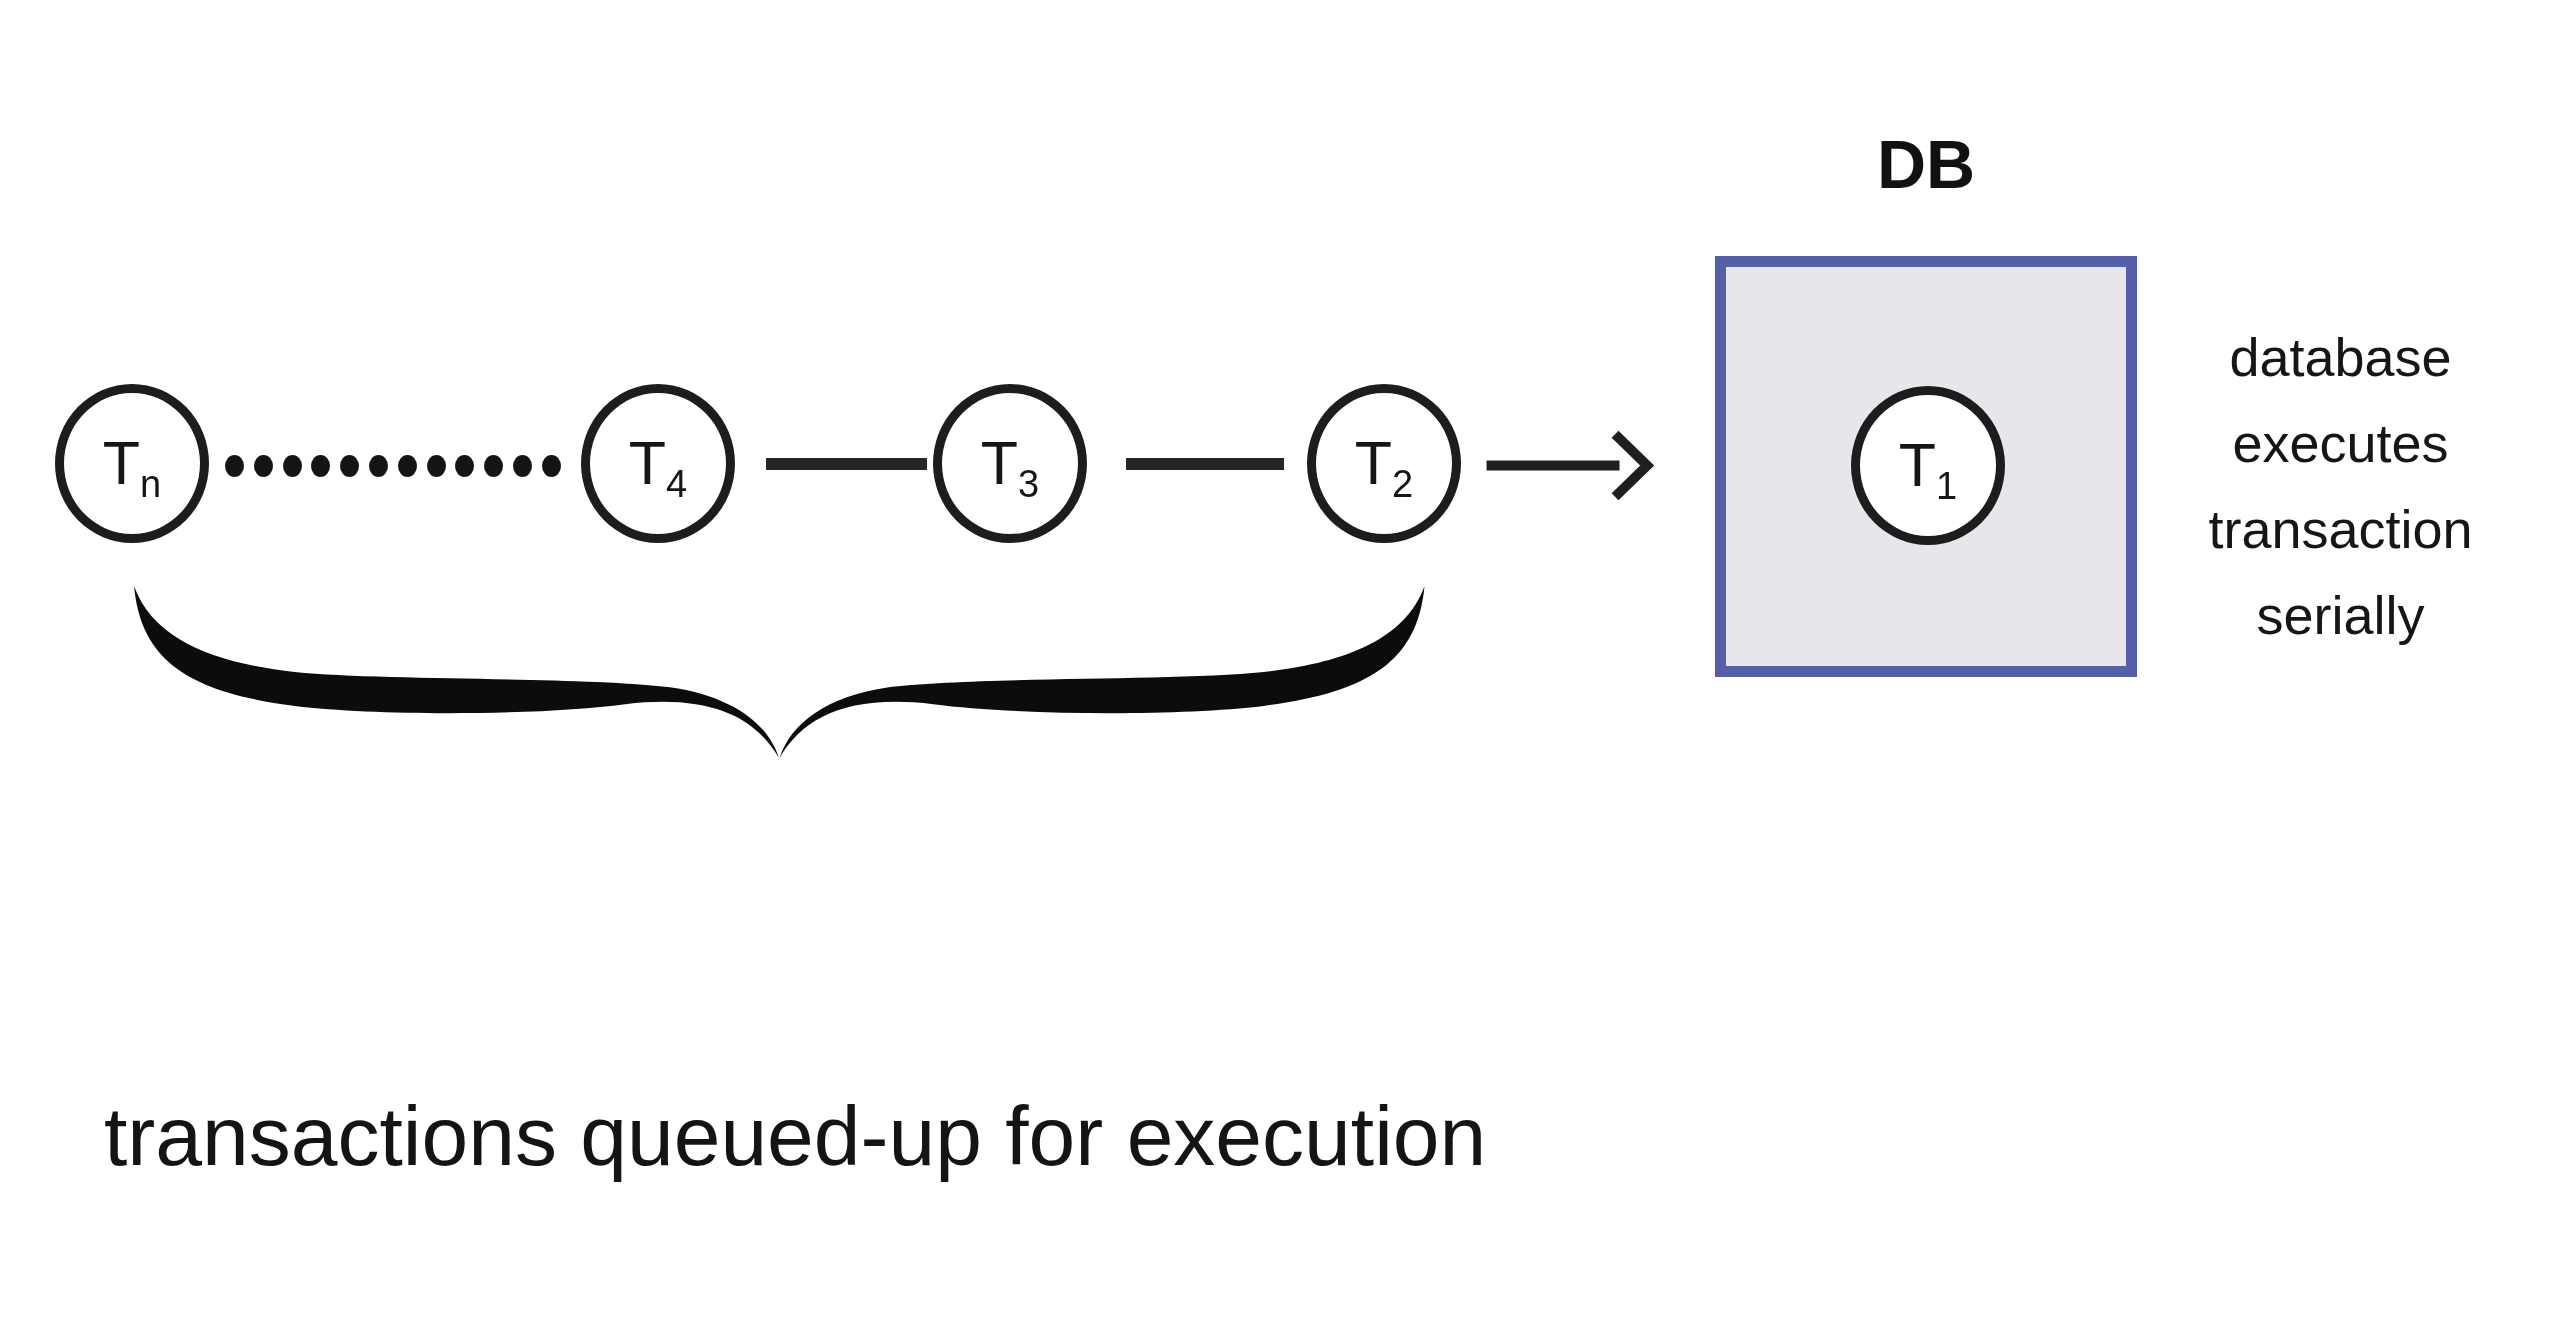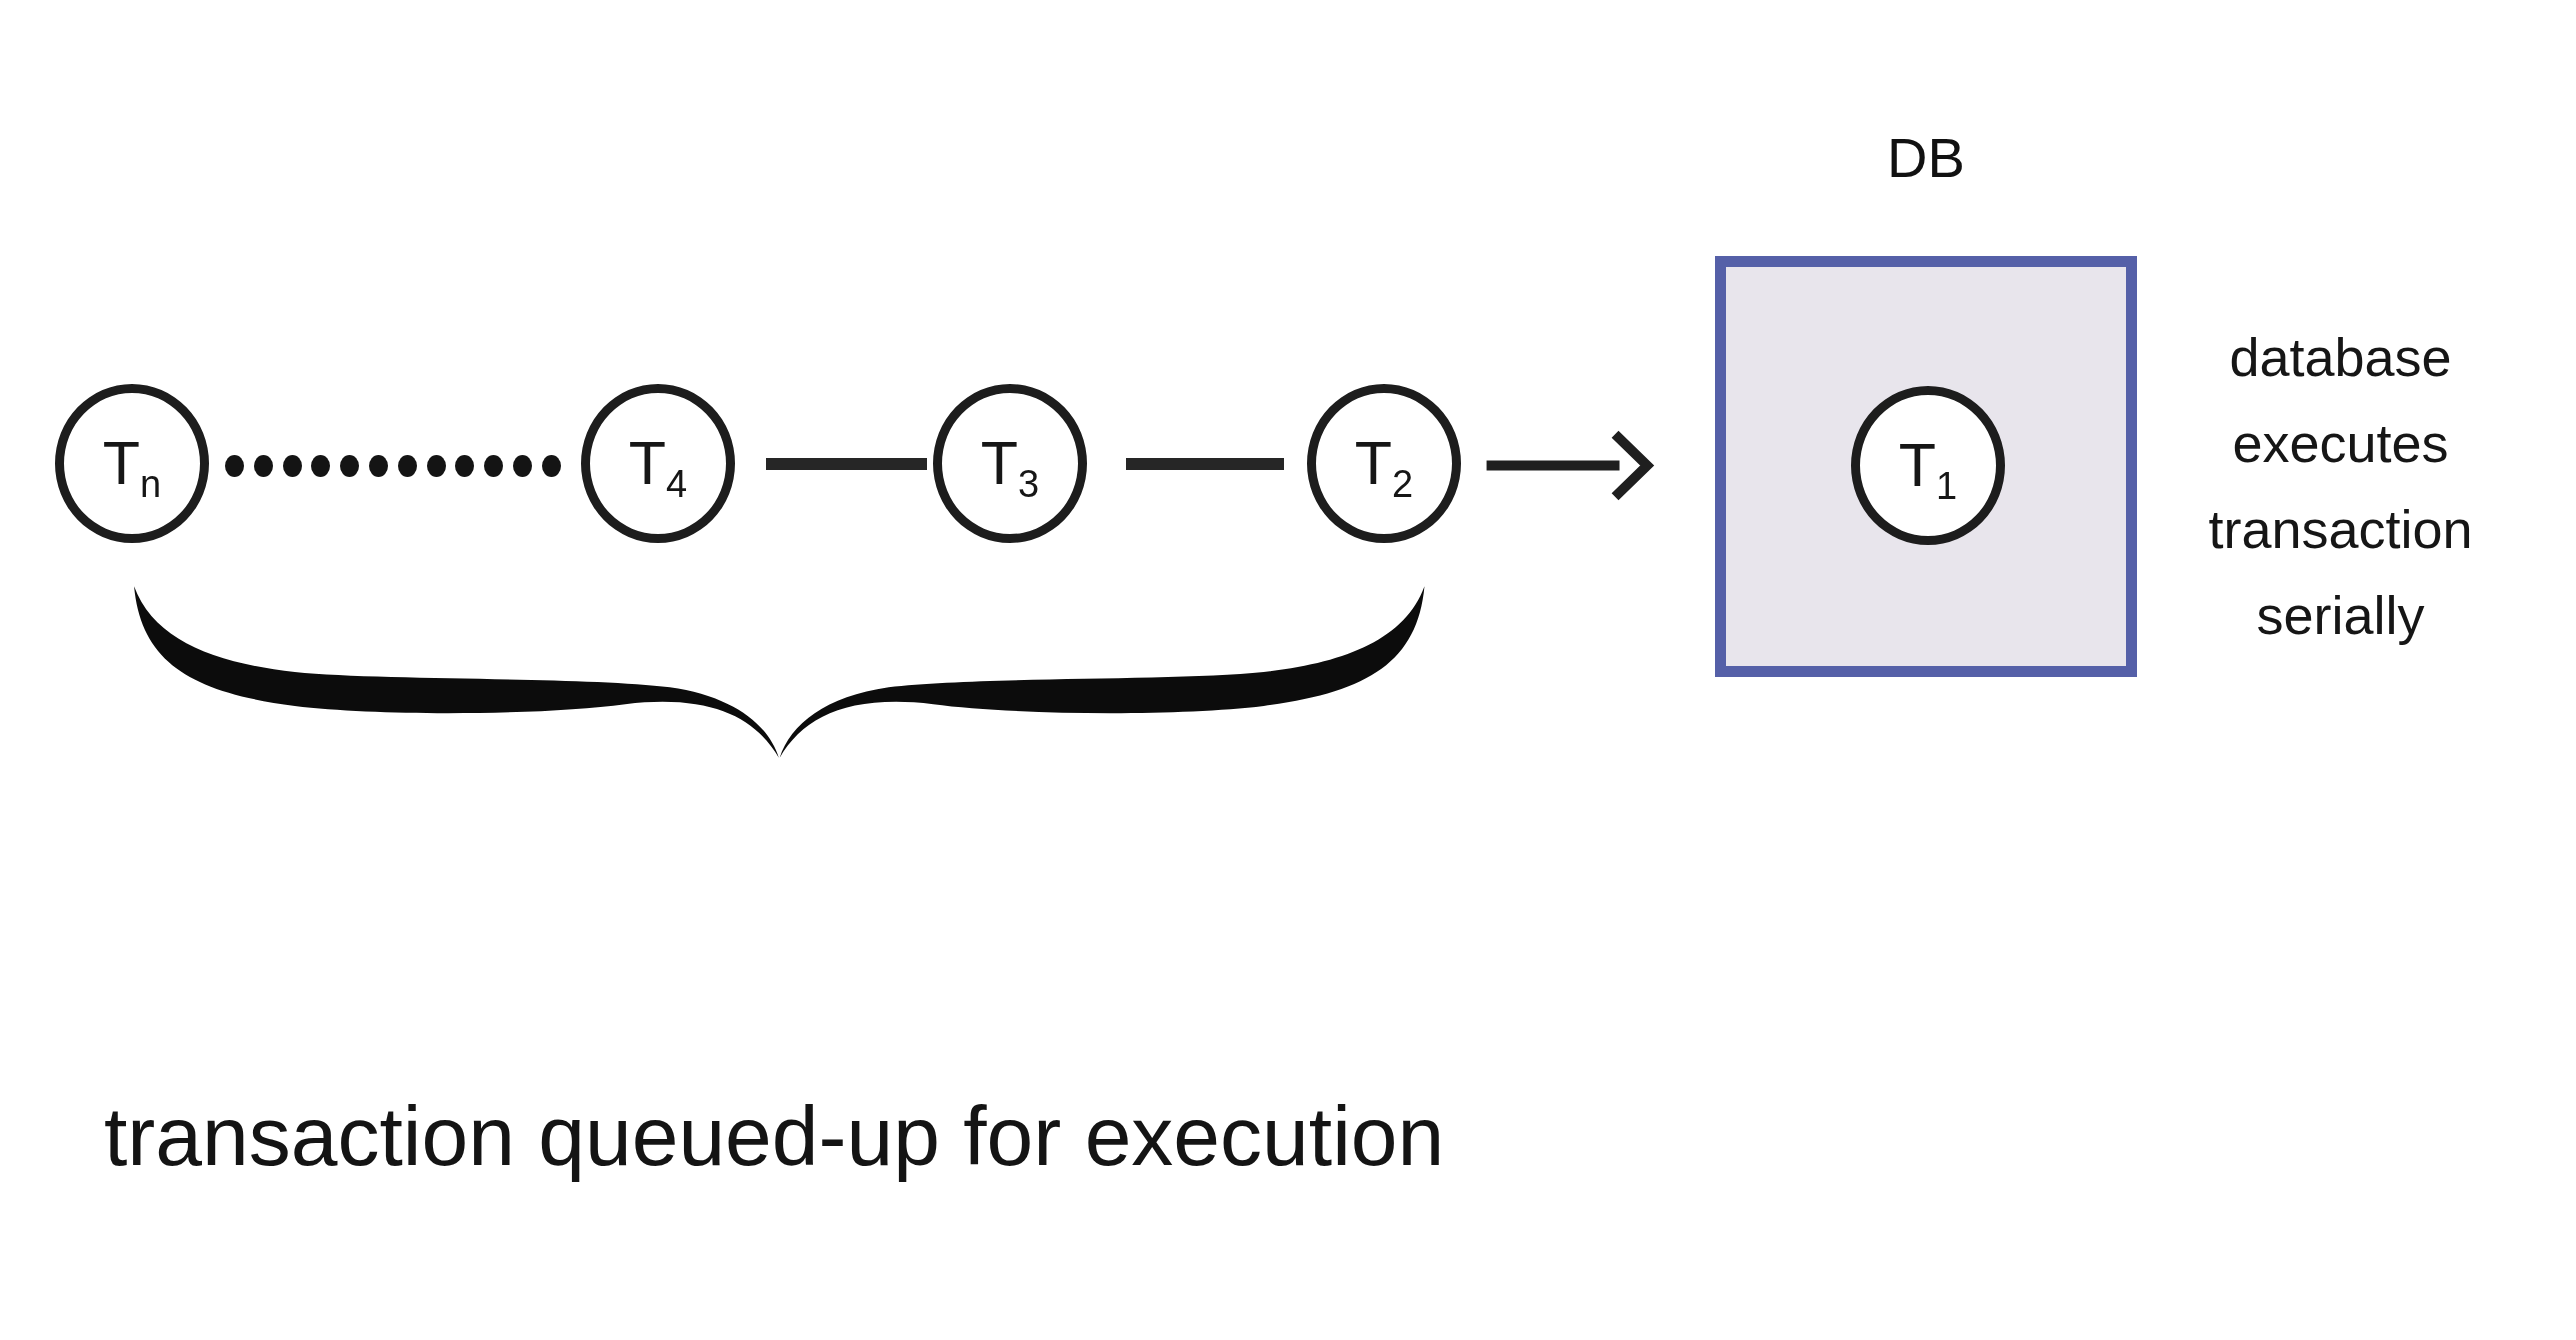--- a/index.html
+++ b/index.html
@@ -40,21 +40,21 @@
     left:1715px;top:256px;
     width:422px;height:421px;
     box-sizing:border-box;
     border:11.6px solid #5560a8;
     background:#e8e5ec;
   }
   .db-label{
     position:absolute;
     left:1715px;top:130px;width:422px;
     text-align:center;
-    font-size:56px;font-weight:normal;line-height:1;
+    font-size:68px;font-weight:bold;line-height:1;
     color:#111111;
   }
   
   .side-note{
     position:absolute;
     left:2144px;top:314px;width:393px;
     text-align:center;
     font-size:54px;line-height:86px;
     white-space:pre-line;
     color:#161616;
@@ -142,16 +142,16 @@
 transaction
 serially</div>
 
   <svg class="brace-svg" width="1313" height="192" viewBox="140 640 1470 215">
     <path fill="#0c0c0c" d="M150,656 C158,742 215,775 330,790 C430,802 610,800 700,788 C795,777 845,802 872,848
          C860,810 820,779 750,769 C650,757 430,762 330,752 C240,742 172,716 150,656 Z"></path>
     <path fill="#0c0c0c" d="M1595,656 C1587,742 1530,775 1415,790 C1315,802 1135,800 1045,788 C950,777 900,802 873,848
          C885,810 925,779 995,769 C1095,757 1315,762 1415,752 C1505,742 1573,716 1595,656 Z"></path>
   </svg>
 
-  <div class="caption">transaction queued-up for execution</div>
+  <div class="caption">transactions queued-up for execution</div>
 
 </div>
 
 
 </body></html>

